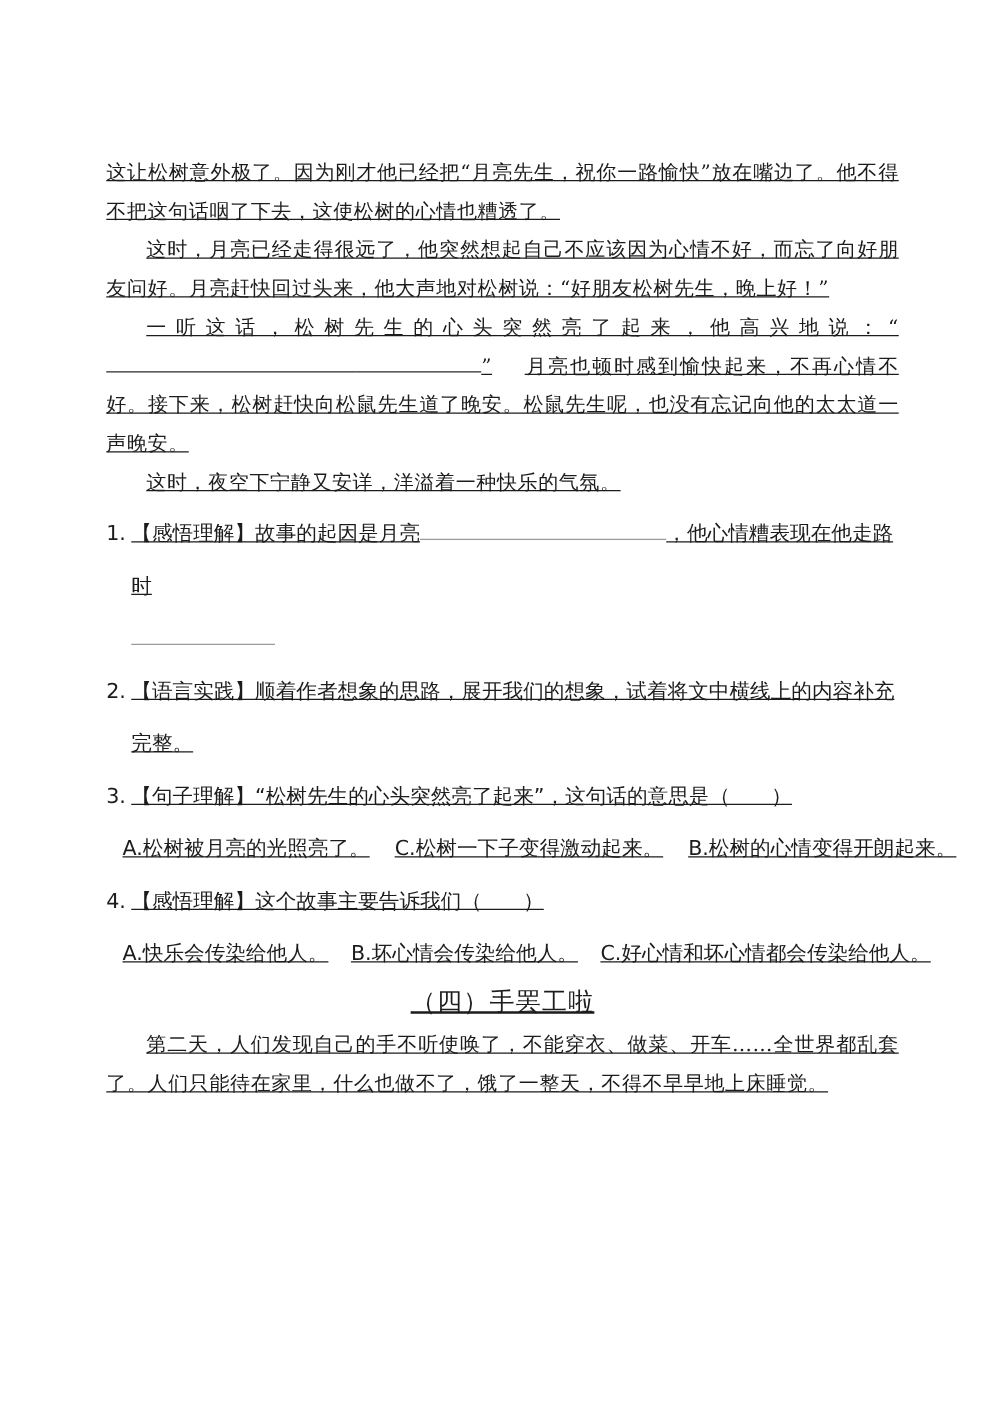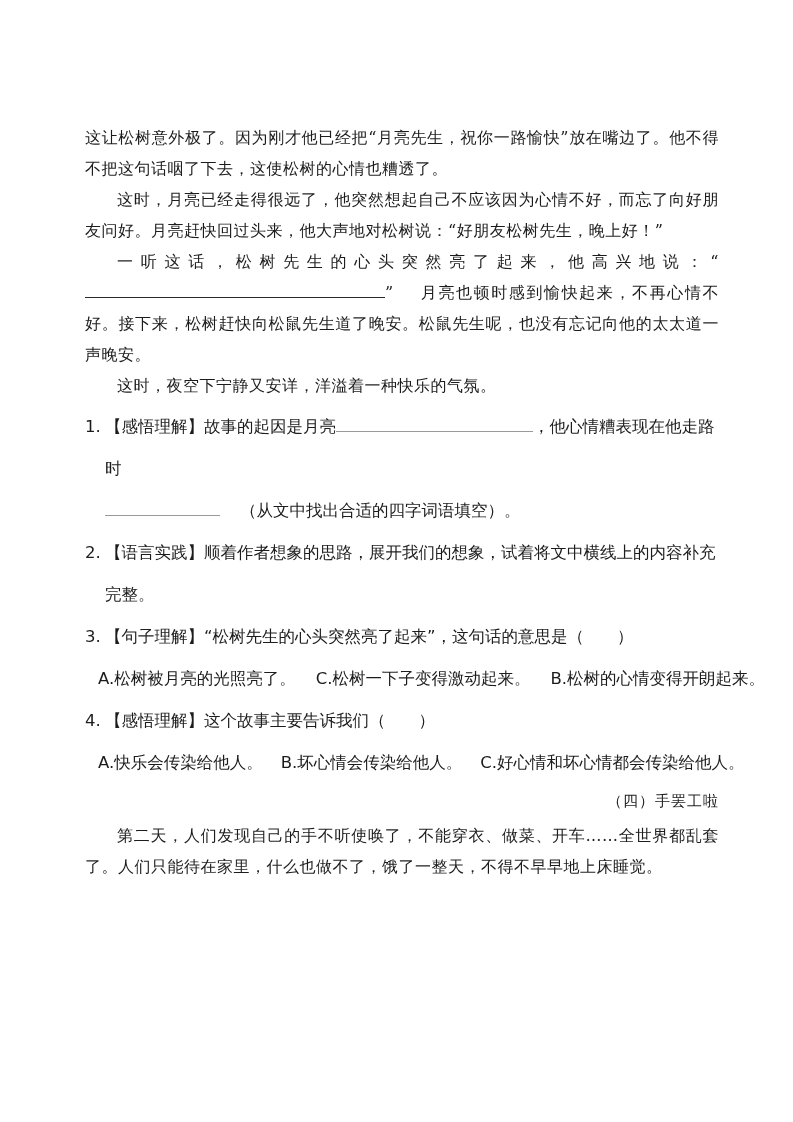--- a/index.html
+++ b/index.html
@@ -7,20 +7,21 @@
     width: 793px; height: 1122px;
     font-family: "DejaVu Sans", sans-serif;
     color: #1c1c1c;
     overflow: hidden;
   }
   .page {
     box-sizing: border-box;
     width: 793px; height: 948px;
     padding: 122px 74px 0 85px;
     background: #ffffff;
+    text-decoration: underline;
   }
   
   .passage { font-family: "DejaVu Serif", serif; }
   .pp {
     margin: 0;
     font-size: 16px;
     line-height: 31px;
     text-align: justify;
     text-indent: 2em;
     letter-spacing: 0.5px;
@@ -58,43 +59,43 @@
   .sp { display: inline-block; width: 20px; }
   .opts { display: flex; white-space: nowrap; margin-left: -7px; }
   .opts.small-gap { gap: 20px; }
   .opts.big-gap  { gap: 18px; }
 
   
   .sec-title {
     margin: 2px 0 3px 0;
     font-family: "DejaVu Sans", sans-serif;
     font-weight: 500;
-    font-size: 15px;
+    font-size: 20px;
     line-height: 31px;
-    text-align: right;
+    text-align: center;
     letter-spacing: 1px;
   }
 </style>
 </head>
 <body>
 
 <div class="page">
 
   <section class="passage">
     <p class="pp no-indent">这让松树意外极了。因为刚才他已经把“月亮先生，祝你一路愉快”放在嘴边了。他不得不把这句话咽了下去，这使松树的心情也糟透了。</p>
     <p class="pp">这时，月亮已经走得很远了，他突然想起自己不应该因为心情不好，而忘了向好朋友问好。月亮赶快回过头来，他大声地对松树说：“好朋友松树先生，晚上好！”</p>
     <p class="pp"><span>一听这话，松树先生的心头突然亮了起来，他高兴地说：“</span><span class="blank-k w222"></span><span class="nowrap"><span class="blank-k w100"></span><span>”</span></span><span class="wgap"></span><span>月亮也顿时感到愉快起来，不再心情不好。接下来，松树赶快向松鼠先生道了晚安。松鼠先生呢，也没有忘记向他的太太道一声晚安。</span></p>
     <p class="pp">这时，夜空下宁静又安详，洋溢着一种快乐的气氛。</p>
   </section>
 
   <section class="questions">
 
     <div class="q">
       <span class="qnum">1.</span><span class="qtag">【感悟理解】</span><span>故事的起因是月亮</span><span class="blank-q w197"></span><span>，他心情糟表现在他走路时</span>
-      <div class="qline2"><span class="blank-q w115"></span><span class="sp"></span><span>（从文中找出合适的四字词语填空）。</span></div>
+      <div class="qline2"><span class="blank-q w115"></span><span class="sp"></span></div>
     </div>
 
     <div class="q">
       <span class="qnum">2.</span><span class="qtag">【语言实践】</span><span>顺着作者想象的思路，展开我们的想象，试着将文中横线上的内容补充完整。</span>
     </div>
 
     <div class="q">
       <span class="qnum">3.</span><span class="qtag">【句子理解】</span><span>“松树先生的心头突然亮了起来”，这句话的意思是（　　）</span>
       <div class="opts small-gap">
         <span>A.松树被月亮的光照亮了。</span>

